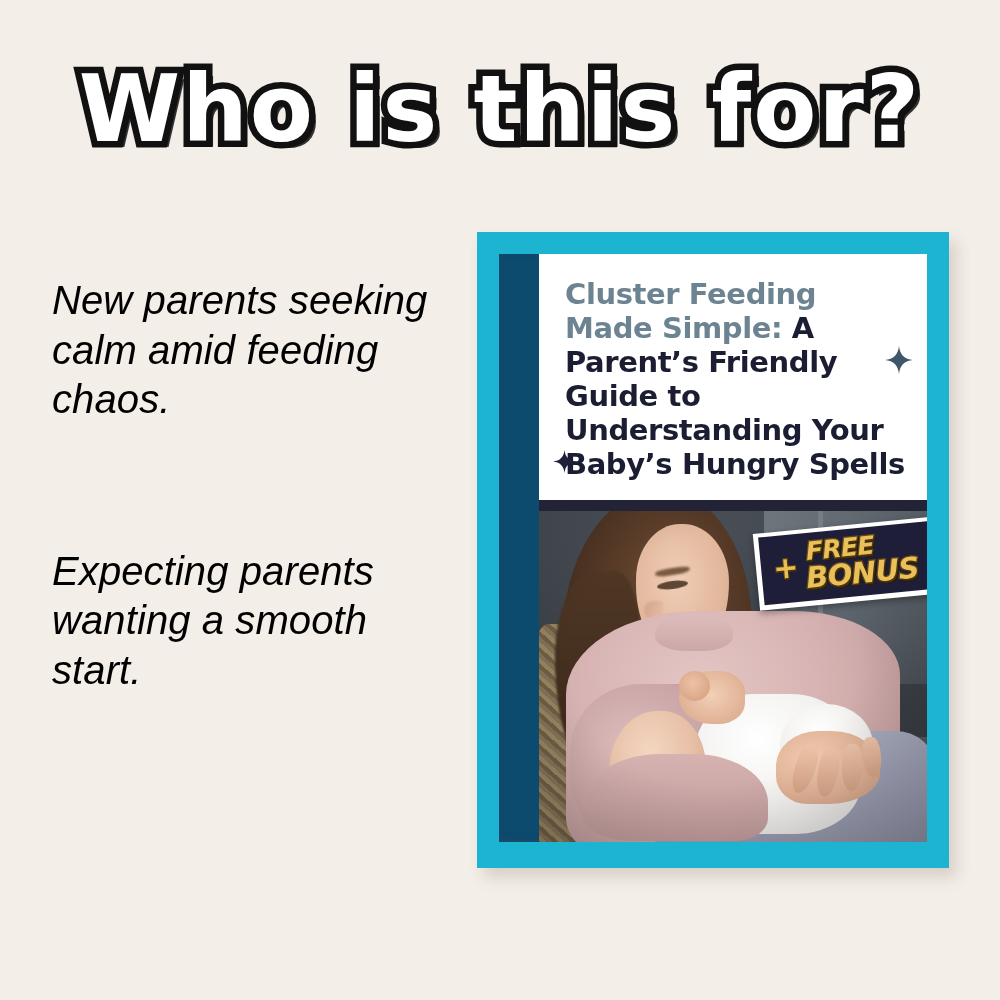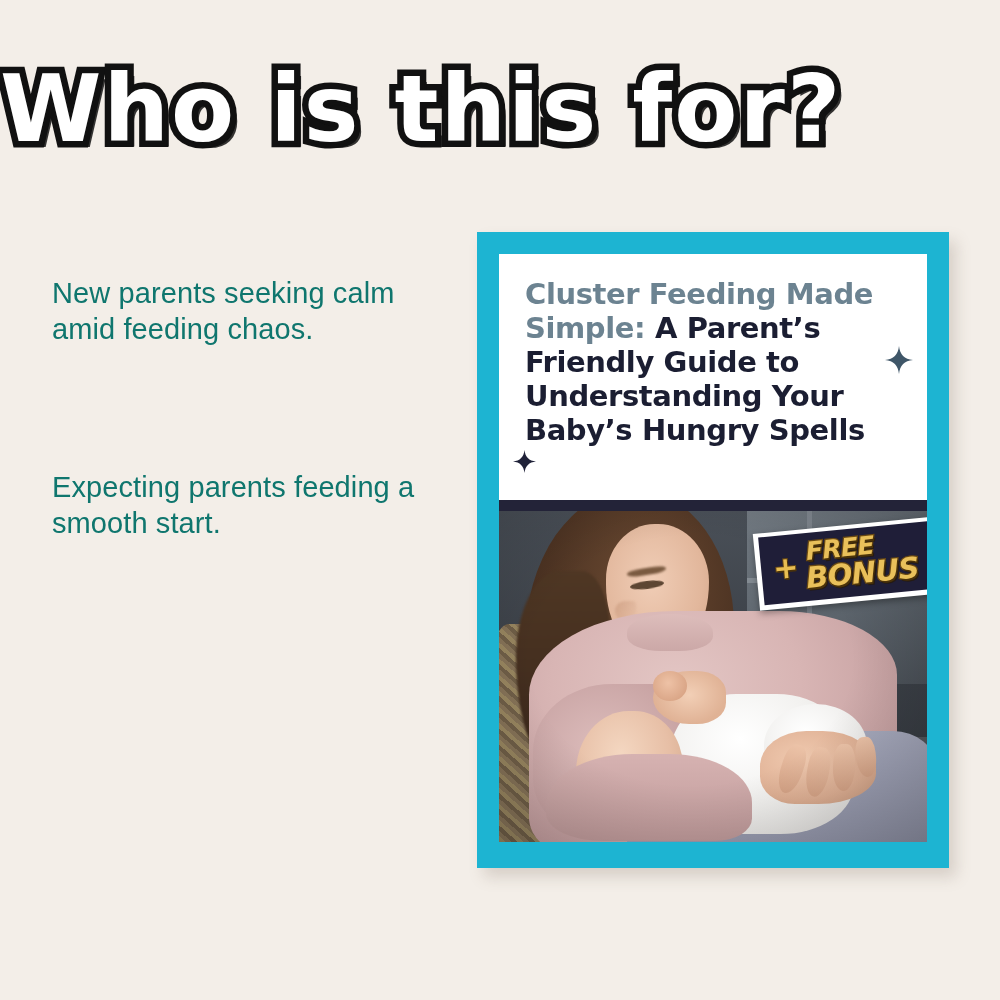--- a/index.html
+++ b/index.html
@@ -15,20 +15,21 @@
     font-family: "Liberation Sans", sans-serif;
     position: relative;
   }
 
   
   .page-title {
     position: absolute;
     left: 0;
     top: 62px;
     width: 1000px;
+    text-align: center;
     font-family: "DejaVu Sans", sans-serif;
     font-weight: 700;
     font-size: 92px;
     letter-spacing: 2px;
     color: #FFFFFF;
     line-height: 1.05;
     -webkit-text-stroke: 13px #111111;
     paint-order: stroke fill;
     text-shadow:
        3px 3px 0 #111111,
@@ -40,46 +41,48 @@
   
   .bullets {
     position: absolute;
     left: 52px;
     top: 276px;
     width: 400px;
   }
   .bullet {
     font-family: "Liberation Sans", sans-serif;
     font-weight: 400;
-    font-size: 29px;
+    font-size: 40px;
     line-height: 1.24;
-    color: #0f766e;
+    color: #000000;
     letter-spacing: 0.1px;
+    font-style: italic;
   }
   .bullet + .bullet { margin-top: 122px; }
 
   
   .book-frame {
     position: absolute;
     left: 477px;
     top: 232px;
     width: 472px;
     height: 636px;
     background: #1DB4D2;
     padding: 22px 22px 26px 22px;
     box-shadow: 7px 9px 14px rgba(120,100,85,0.22);
   }
   .book-cover {
     position: relative;
     width: 100%;
     height: 100%;
-    background: #5eead4;
+    background: #0c4a6e;
     overflow: hidden;
     box-shadow: inset -6px 0 10px -4px rgba(70,85,95,0.55),
                 inset 0 -4px 8px -4px rgba(70,85,95,0.35);
+    padding-left: 40px;
   }
 
   
   .cover-titlebox {
     position: relative;
     height: 246px;
     padding: 24px 22px 0 26px;
     background: #FFFFFF;
   }
   .cover-title {
@@ -319,21 +322,21 @@
   .bonus-free { font-size: 25px; margin-left: 2px; }
   .bonus-bonus { font-size: 29px; margin-top: 2px; }
 </style>
 </head>
 <body>
 
 <h1 class="page-title">Who is this for?</h1>
 
 <div class="bullets">
   <p class="bullet">New parents seeking calm amid feeding chaos.</p>
-  <p class="bullet">Expecting parents feeding a smooth start.</p>
+  <p class="bullet">Expecting parents wanting a smooth start.</p>
 </div>
 
 <div class="book-frame">
   <div class="book-cover">
 
     <div class="cover-titlebox">
       <div class="cover-title">
         <span class="lead">Cluster Feeding Made Simple:</span><span> A Parent’s Friendly Guide to Understanding Your Baby’s Hungry Spells</span>
       </div>
 

